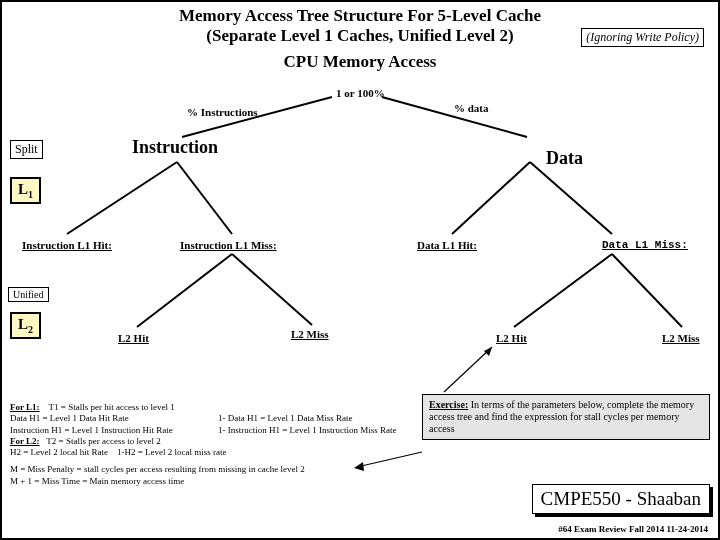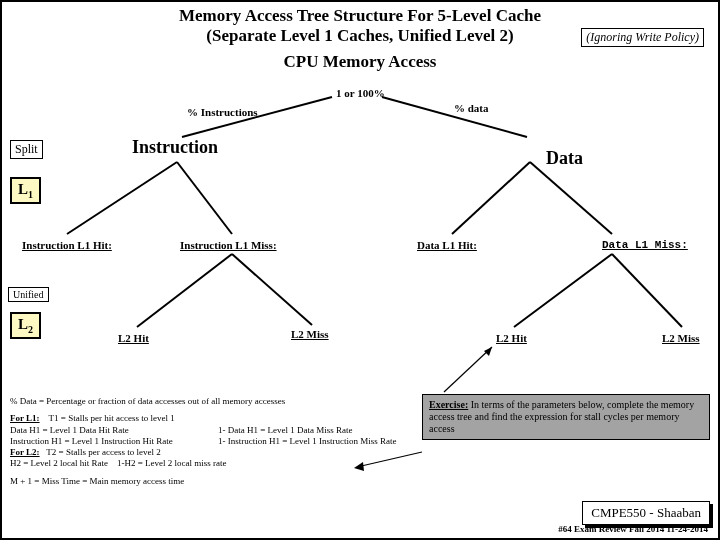--- a/index.html
+++ b/index.html
@@ -91,21 +91,21 @@
     pointer-events: none;
   }
   .exercise-box {
     position: absolute;
     right: 8px;
     top: 392px;
     width: 288px;
     border: 1.5px solid #000;
     font-size: 10px;
     padding: 4px 6px;
-    background: #a3a3a3;
+    background: #e5e5e5;
     line-height: 1.2;
   }
   .exercise-box .hdr {
     font-weight: bold;
     text-decoration: underline;
   }
   .defs-box {
     position: absolute;
     left: 8px;
     top: 394px;
@@ -115,24 +115,24 @@
   }
   .defs-box .u { text-decoration: underline; font-weight: bold; }
   .defs-2col {
     display: flex;
     gap: 16px;
   }
   .defs-2col > div { flex: 1; }
   .course-box {
     position: absolute;
     right: 8px;
-    bottom: 13px;
+    bottom: 24px;
     border: 1.5px solid #000;
     box-shadow: 3px 3px 0 #000;
-    font-size: 13px;
+    font-size: 19px;
     padding: 3px 8px;
     background: #fff;
   }
   .footer {
     position: absolute;
     right: 10px;
     bottom: 4px;
     font-size: 9px;
     font-weight: bold;
   }
@@ -190,21 +190,20 @@
   <line x1="420" y1="450" x2="355" y2="465" stroke="#000" stroke-width="1.2"></line>
   <polygon class="arrow-head" points="352,466 361,460 362,469"></polygon>
 </svg>
 
 <div class="exercise-box">
   <span class="hdr">Exercise:</span>
   <span>In terms of the parameters below, complete the memory access tree and find the expression for stall cycles per memory access</span>
 </div>
 
 <div class="defs-box">
-  <div>% Data = Percentage or fraction of data accesses out of all memory accesses</div>
   <div style="height:6px"></div>
   <div>
     <span class="u">For L1:</span>
     &nbsp;&nbsp;&nbsp;<span>T1 =  Stalls per hit access to level 1</span>
   </div>
   <div class="defs-2col">
     <div>
       <div>Data H1  =  Level 1  Data Hit Rate</div>
       <div>Instruction H1  =  Level 1  Instruction Hit Rate</div>
     </div>
@@ -215,17 +214,18 @@
   </div>
   <div>
     <span class="u">For L2:</span>
     &nbsp;&nbsp;<span>T2 = Stalls per access to level 2</span>
   </div>
   <div>
     <span>H2 =  Level 2 local hit Rate</span>
     &nbsp;&nbsp;&nbsp;<span>1-H2 =  Level 2 local miss rate</span>
   </div>
   <div style="height:6px"></div>
+  <div>M = Miss Penalty = stall cycles per access resulting from missing in cache level 2</div>
   <div>M + 1 =  Miss Time = Main memory access time</div>
 </div>
 
 <div class="course-box">CMPE550 - Shaaban</div>
 <div class="footer">#64  Exam Review  Fall 2014   11-24-2014</div>
 
 </body></html>

